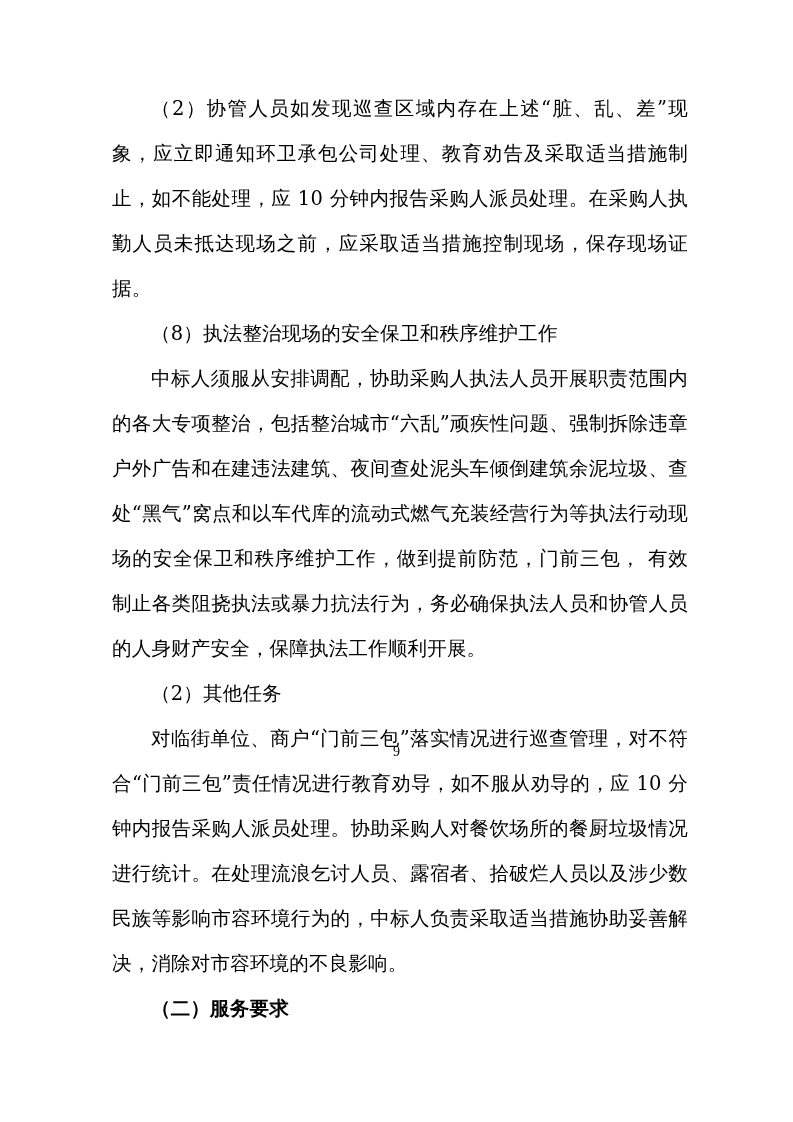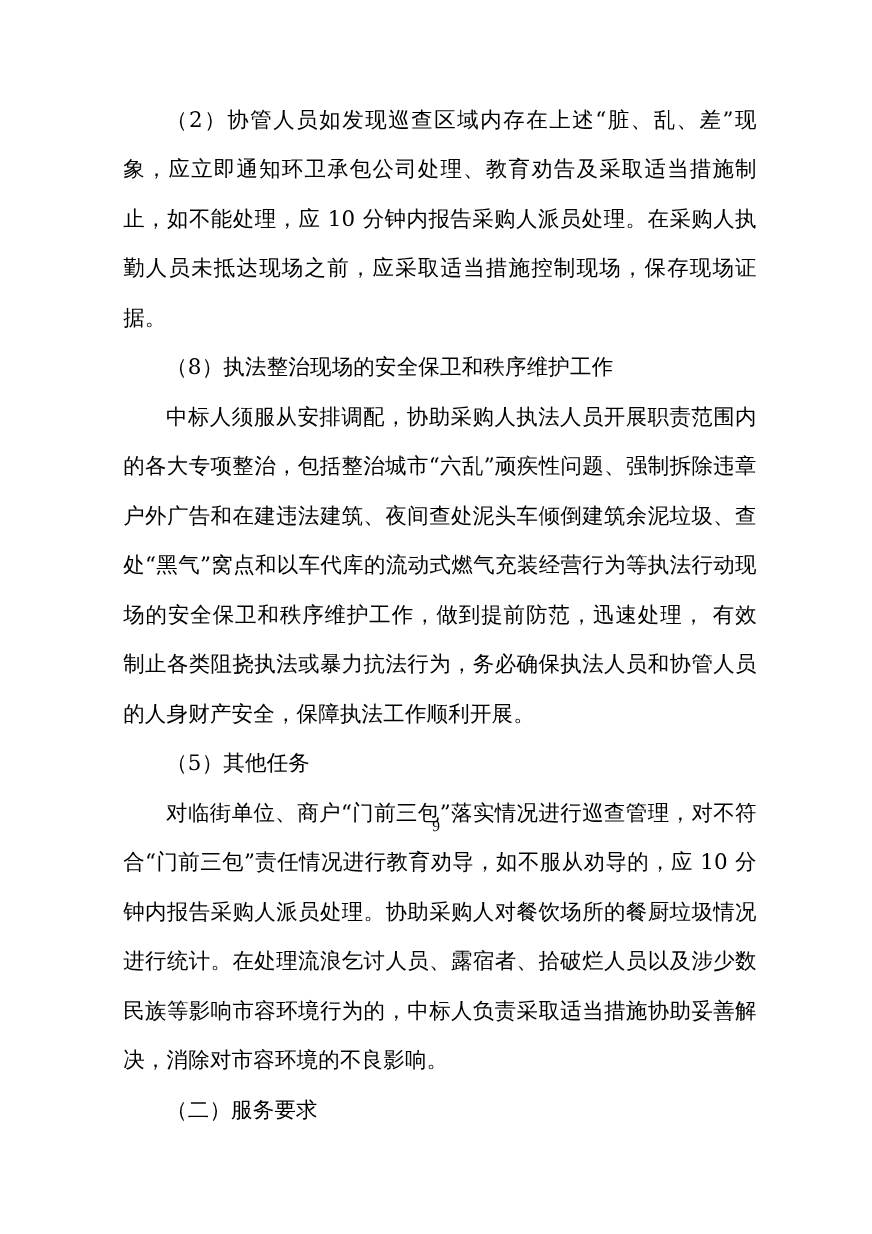--- a/index.html
+++ b/index.html
@@ -32,21 +32,21 @@
     letter-spacing: 0.2px;
   }
   p {
     margin: 0;
     padding: 0;
   }
   .indent2 {
     text-indent: 2em;
   }
   .bold {
-    font-weight: normal;
+    font-weight: bold;
   }
   .para {
     margin: 0 0 0 0;
   }
   .page-number {
     position: absolute;
     left: 0;
     right: 0;
     bottom: 46px;
     text-align: center;
@@ -55,19 +55,19 @@
     color: #000;
   }
 </style>
 </head>
 <body>
 
 <div class="page">
   <div class="doc-body">
     <p class="para indent2">（2）协管人员如发现巡查区域内存在上述“脏、乱、差”现象，应立即通知环卫承包公司处理、教育劝告及采取适当措施制止，如不能处理，应 10 分钟内报告采购人派员处理。在采购人执勤人员未抵达现场之前，应采取适当措施控制现场，保存现场证据。</p>
     <p class="para indent2">（8）执法整治现场的安全保卫和秩序维护工作</p>
-    <p class="para indent2">中标人须服从安排调配，协助采购人执法人员开展职责范围内的各大专项整治，包括整治城市“六乱”顽疾性问题、强制拆除违章户外广告和在建违法建筑、夜间查处泥头车倾倒建筑余泥垃圾、查处“黑气”窝点和以车代库的流动式燃气充装经营行为等执法行动现场的安全保卫和秩序维护工作，做到提前防范，迅速处理， 有效制止各类阻挠执法或暴力抗法行为，务必确保执法人员和协管人员的人身财产安全，保障执法工作顺利开展。</p>
-    <p class="para indent2">（5）其他任务</p>
+    <p class="para indent2">中标人须服从安排调配，协助采购人执法人员开展职责范围内的各大专项整治，包括整治城市“六乱”顽疾性问题、强制拆除违章户外广告和在建违法建筑、夜间查处泥头车倾倒建筑余泥垃圾、查处“黑气”窝点和以车代库的流动式燃气充装经营行为等执法行动现场的安全保卫和秩序维护工作，做到提前防范，门前三包， 有效制止各类阻挠执法或暴力抗法行为，务必确保执法人员和协管人员的人身财产安全，保障执法工作顺利开展。</p>
+    <p class="para indent2">（2）其他任务</p>
     <p class="para indent2">对临街单位、商户“门前三包”落实情况进行巡查管理，对不符合“门前三包”责任情况进行教育劝导，如不服从劝导的，应 10 分钟内报告采购人派员处理。协助采购人对餐饮场所的餐厨垃圾情况进行统计。在处理流浪乞讨人员、露宿者、拾破烂人员以及涉少数民族等影响市容环境行为的，中标人负责采取适当措施协助妥善解决，消除对市容环境的不良影响。</p>
     <p class="para indent2 bold">（二）服务要求</p>
   </div>
   <div class="page-number">9</div>
 </div>
 
 </body></html>

